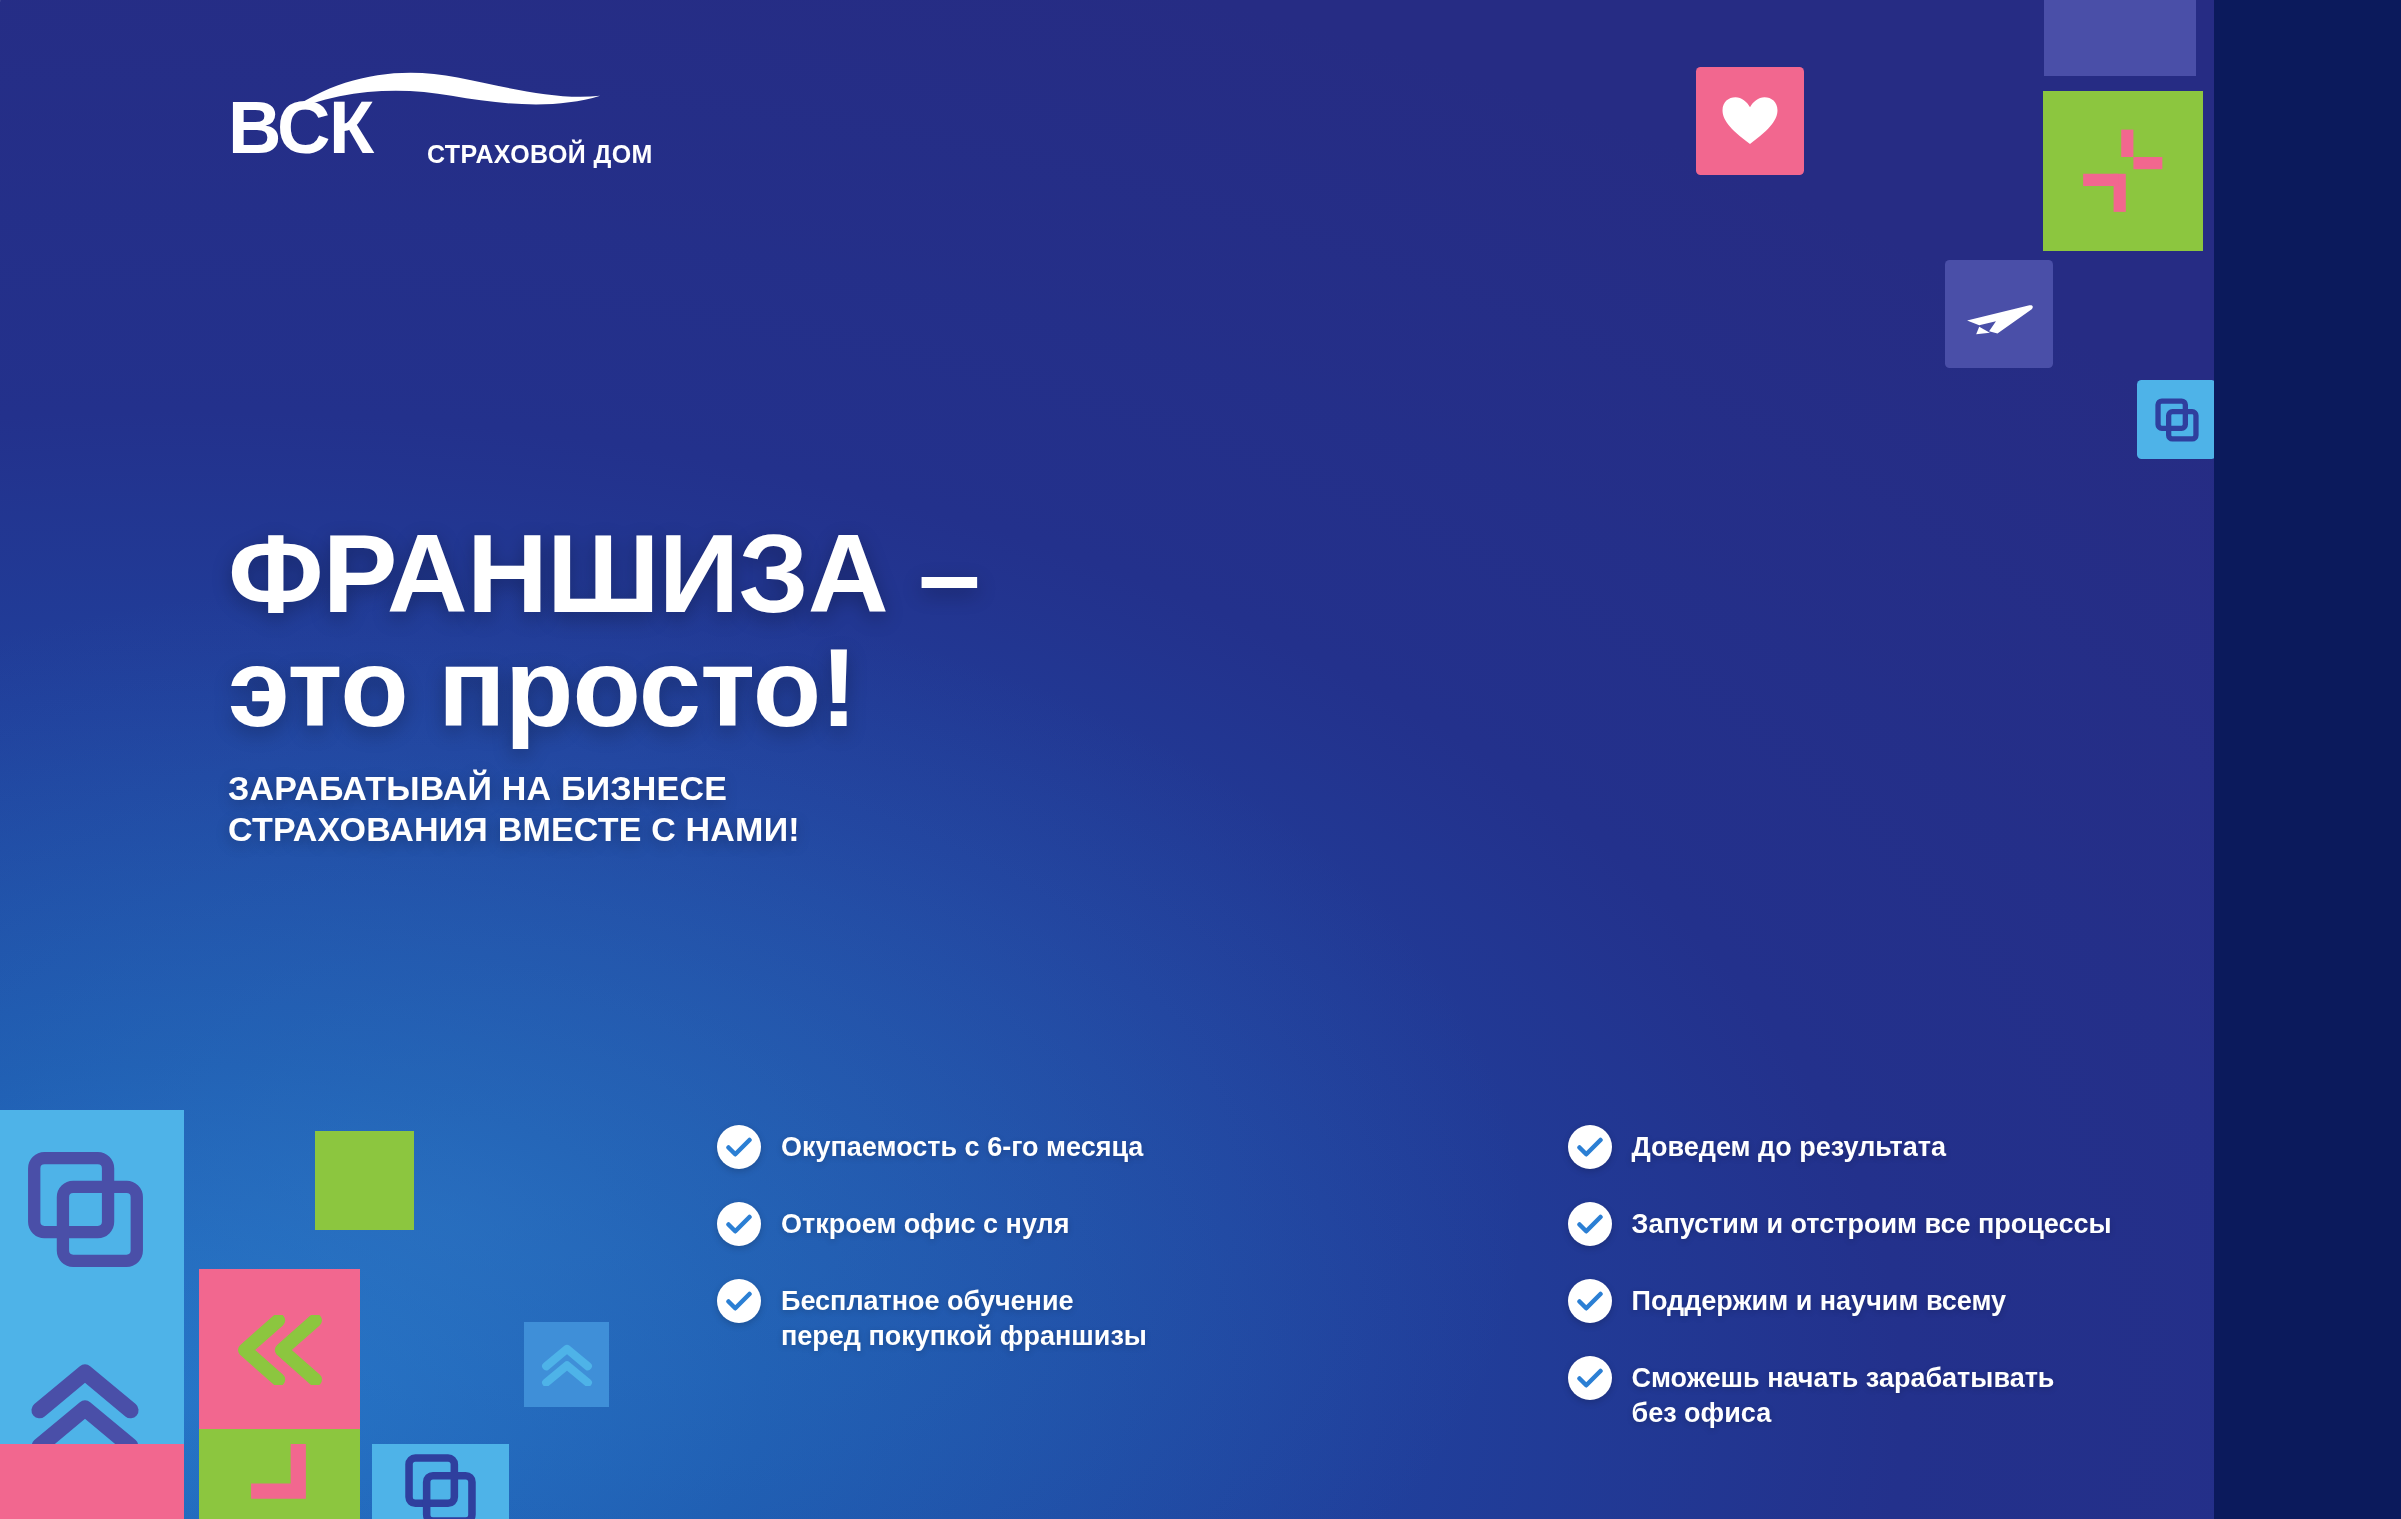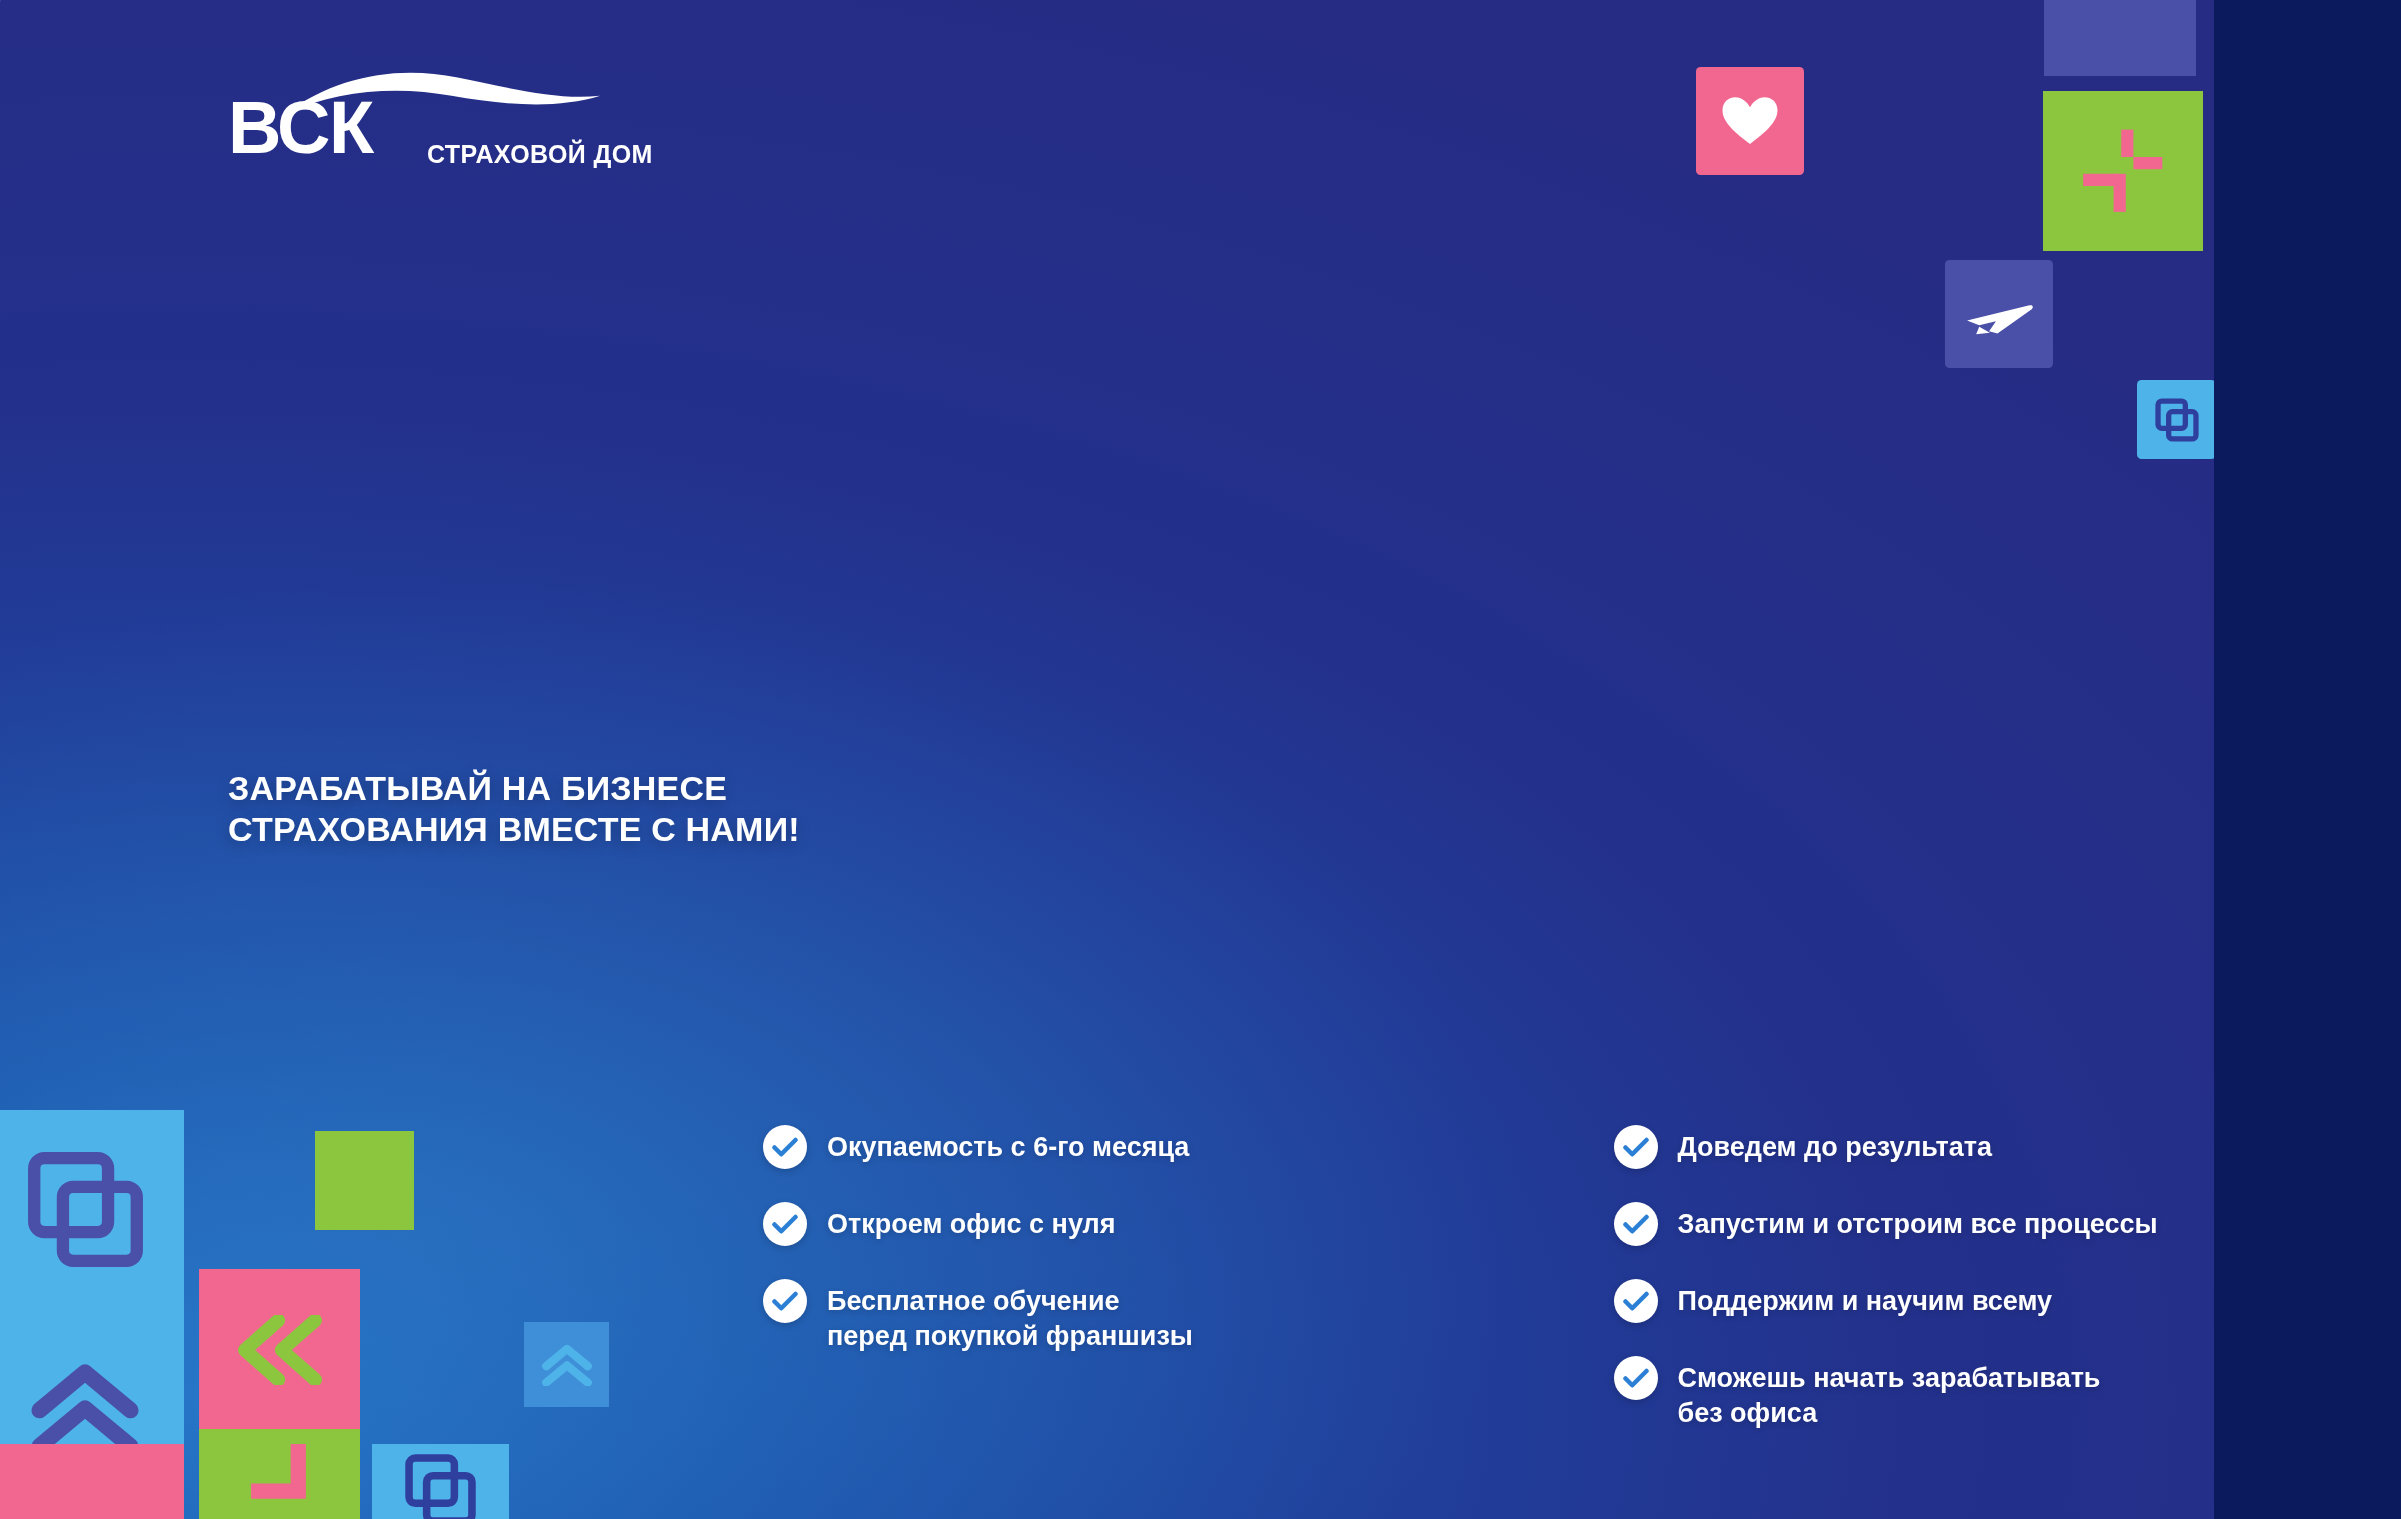--- a/index.html
+++ b/index.html
@@ -91,21 +91,21 @@
     font-size: 34px;
     line-height: 1.22;
     letter-spacing: 0.2px;
     text-shadow: 0 3.8px 13.7px rgba(0,0,0,0.25);
     white-space: pre-line;
   }
 
   
   .benefits {
     position: absolute;
-    left: 763px;
+    left: 717px;
     top: 1125px;
     width: 1596px;
     display: flex;
     gap: 105px;
   }
   .bcol { width: 768px; }
   .brow {
     display: flex;
     align-items: flex-start;
     margin-bottom: 33px;
@@ -242,20 +242,24 @@
   </div>
 
   <div class="logo">
     <svg class="logo-swoosh" viewBox="0 0 420 62" aria-hidden="true">
       <path d="M2 58 C70 8 150 -6 230 10 C300 24 360 40 418 34 C360 52 290 46 222 34 C150 21 72 26 2 58 Z" fill="#ffffff"></path>
     </svg>
     <div class="logo-vsk">ВСК</div>
     <div class="logo-sub">СТРАХОВОЙ ДОМ</div>
   </div>
 
+  <div class="headline">
+    <span>ФРАНШИЗА –</span>
+    <span class="l2">это просто!</span>
+  </div>
 
   <div class="subhead">ЗАРАБАТЫВАЙ НА БИЗНЕСЕ
 СТРАХОВАНИЯ ВМЕСТЕ С НАМИ!</div>
 
   <div class="benefits">
     <div class="bcol">
       <div class="brow">
         <span class="check">
           <svg width="26" height="21" viewBox="0 0 34 28" aria-hidden="true">
               <path d="M3 14 L12 23 L31 4" fill="none" stroke="#2b7fd4" stroke-width="6" stroke-linecap="round" stroke-linejoin="round"></path>

